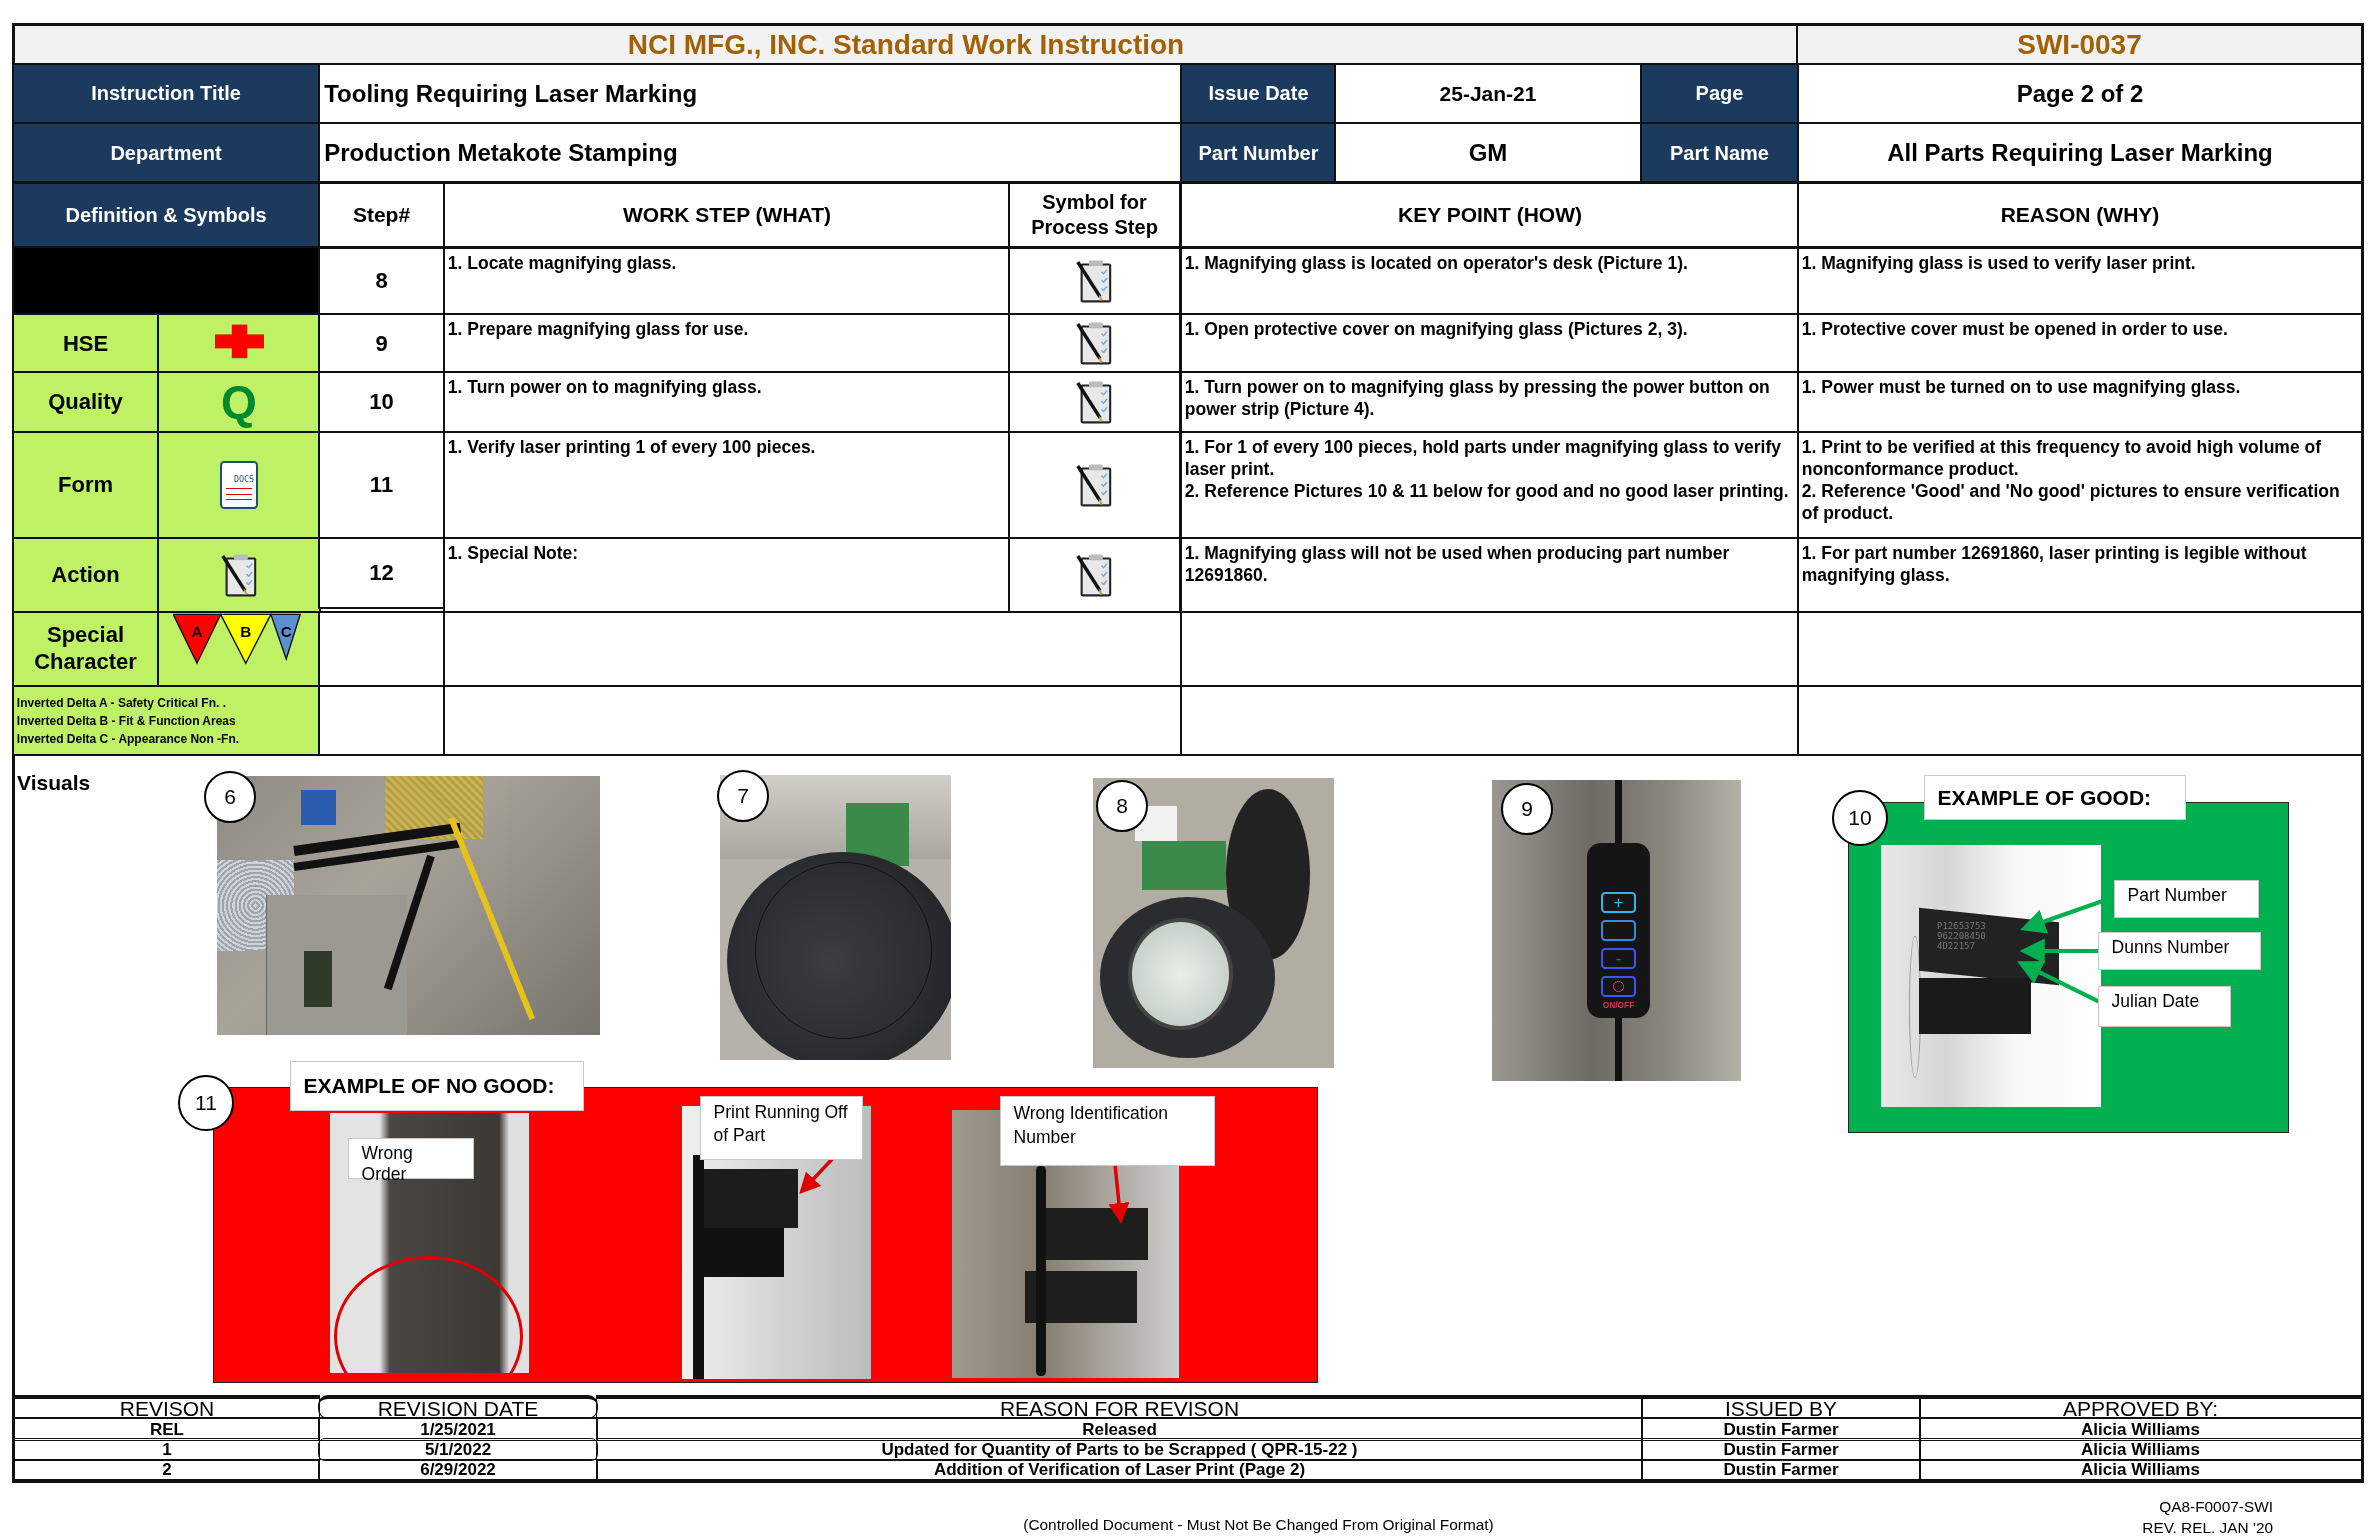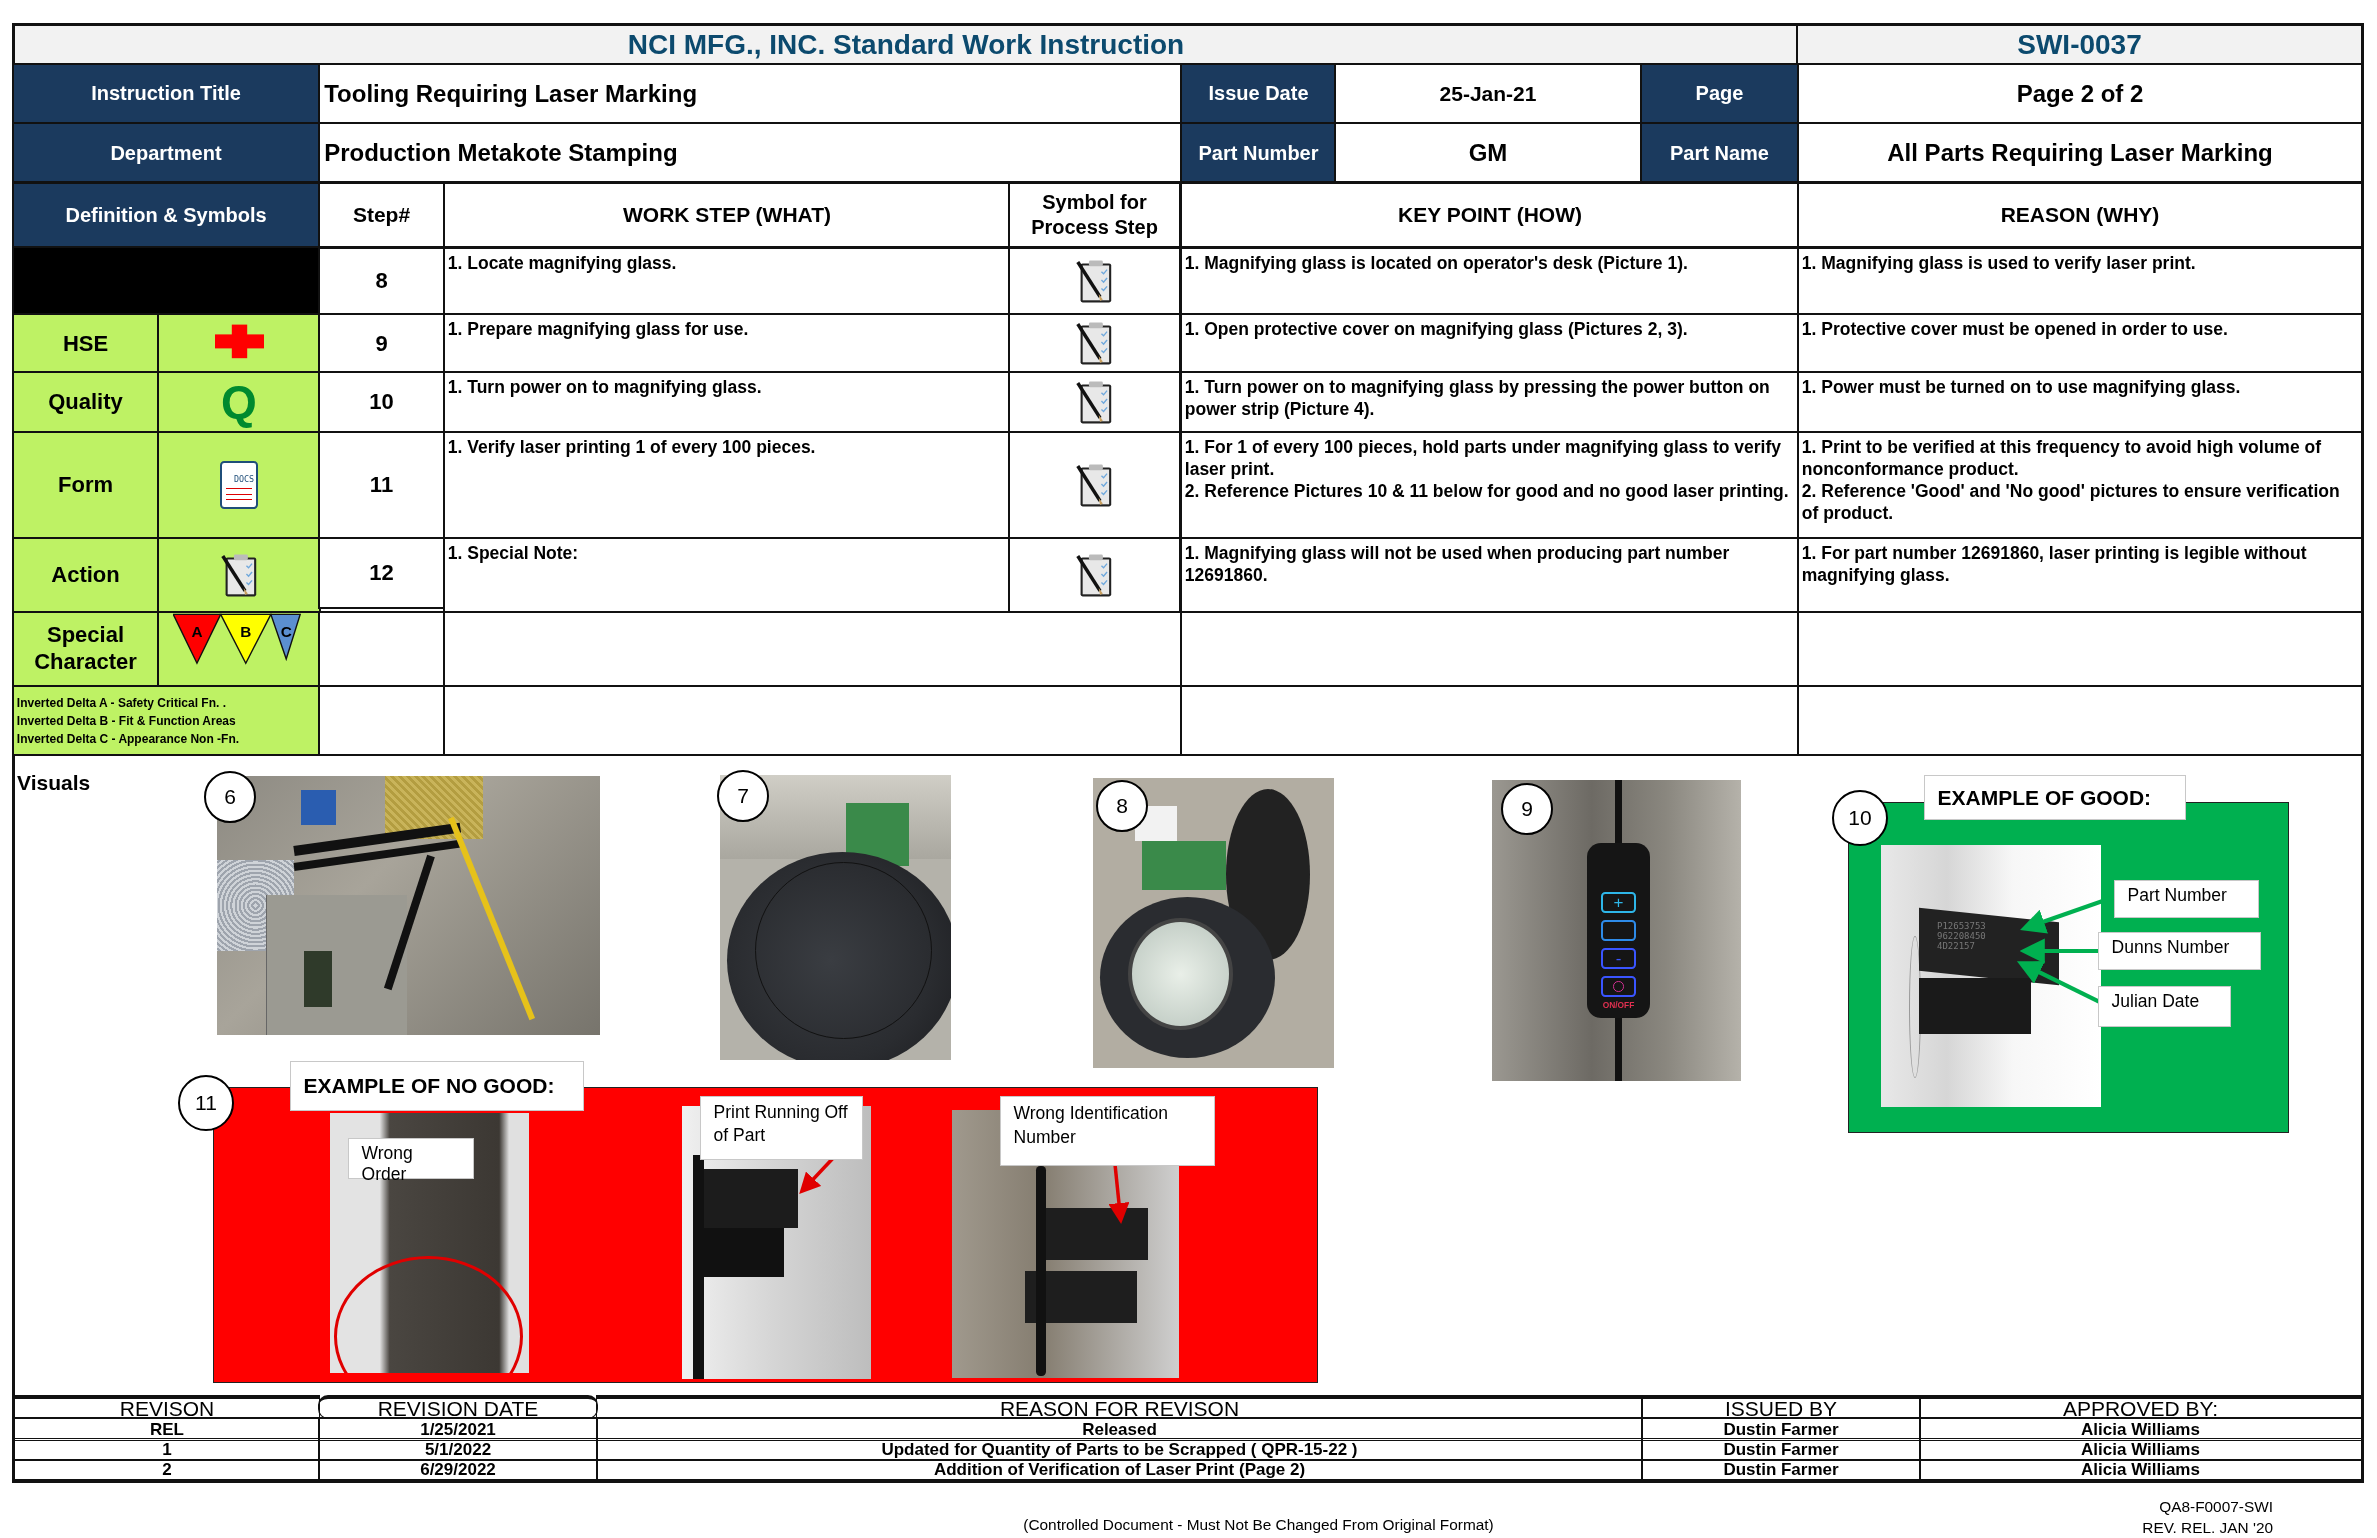--- a/index.html
+++ b/index.html
@@ -6,21 +6,21 @@
   body { width:2377px; height:1538px; position:relative; overflow:hidden;
          font-family:"Liberation Sans", "DejaVu Sans", sans-serif; color:#000; }
   .abs { position:absolute; box-sizing:border-box; }
   .cell { position:absolute; box-sizing:border-box; border:2.1px solid #111; display:flex; align-items:center; justify-content:center; text-align:center; }
   .navy { background:#1b3a5e; color:#fff; font-weight:bold; font-size:20px; }
   .lb { background:#bef264; }
   .white { background:#fff; }
   .hdr { background:#f2f2f2; }
   .bold { font-weight:bold; }
   .txt-tl { align-items:flex-start; justify-content:flex-start; text-align:left; padding:2.8px 2.8px; font-size:17.5px; line-height:22px; font-weight:bold; }
-  .big-title { color:#0c4a6e; font-weight:bold; font-size:28px; }
+  .big-title { color:#a16207; font-weight:bold; font-size:28px; }
   .photo { position:absolute; box-sizing:border-box; overflow:hidden; }
   .badge { position:absolute; width:52px; height:52px; border-radius:50%; background:#fff; border:2.1px solid #000; display:flex; align-items:center; justify-content:center; font-size:21px; box-sizing:border-box; z-index:5; }
   .callout { position:absolute; background:#fff; border:1.4px solid #c8c8c8; box-sizing:border-box; font-size:17.5px; padding:4.2px 12.6px; z-index:4; }
   .rev { position:absolute; box-sizing:border-box; border:1.4px solid #111; display:flex; align-items:center; justify-content:center; font-size:17px; font-weight:bold; }
   .revh { font-size:21px; font-weight:normal; }
   svg { display:block; }
 </style>
 </head>
 <body>
 
@@ -314,21 +314,21 @@
     <div class="rev revh" style="left:318px;top:1395px;width:280px;height:24px;border-top-width:4.2px;border-radius:10px;">REVISION DATE</div>
     <div class="rev revh" style="left:596px;top:1395px;width:1047px;height:24px;border-top-width:4.2px;">REASON FOR REVISON</div>
     <div class="rev revh" style="left:1641px;top:1395px;width:280px;height:24px;border-top-width:4.2px;">ISSUED BY</div>
     <div class="rev revh" style="left:1919px;top:1395px;width:445px;height:24px;border-top-width:4.2px;border-right-width:3.5px;">APPROVED BY:</div>
     <div class="rev " style="left:12px;top:1417px;width:308px;height:24px;border-top-width:2.8px;border-left-width:3.5px;">REL</div>
     <div class="rev " style="left:318px;top:1417px;width:280px;height:24px;border-top-width:2.8px;">1/25/2021</div>
     <div class="rev " style="left:596px;top:1417px;width:1047px;height:24px;border-top-width:2.8px;">Released</div>
     <div class="rev " style="left:1641px;top:1417px;width:280px;height:24px;border-top-width:2.8px;">Dustin Farmer</div>
     <div class="rev " style="left:1919px;top:1417px;width:445px;height:24px;border-top-width:2.8px;border-right-width:3.5px;">Alicia Williams</div>
     <div class="rev " style="left:12px;top:1438px;width:308px;height:23px;border-left-width:3.5px;">1</div>
-    <div class="rev " style="left:318px;top:1438px;width:280px;height:23px;">5/1/2022</div>
+    <div class="rev " style="left:318px;top:1438px;width:280px;height:23px;border-radius:7px;">5/1/2022</div>
     <div class="rev " style="left:596px;top:1438px;width:1047px;height:23px;">Updated for Quantity of Parts to be Scrapped ( QPR-15-22 )</div>
     <div class="rev " style="left:1641px;top:1438px;width:280px;height:23px;">Dustin Farmer</div>
     <div class="rev " style="left:1919px;top:1438px;width:445px;height:23px;border-right-width:3.5px;">Alicia Williams</div>
     <div class="rev " style="left:12px;top:1459px;width:308px;height:24px;border-bottom-width:4.2px;border-left-width:3.5px;">2</div>
     <div class="rev " style="left:318px;top:1459px;width:280px;height:24px;border-bottom-width:4.2px;">6/29/2022</div>
     <div class="rev " style="left:596px;top:1459px;width:1047px;height:24px;border-bottom-width:4.2px;">Addition of Verification of Laser Print (Page 2)</div>
     <div class="rev " style="left:1641px;top:1459px;width:280px;height:24px;border-bottom-width:4.2px;">Dustin Farmer</div>
     <div class="rev " style="left:1919px;top:1459px;width:445px;height:24px;border-bottom-width:4.2px;border-right-width:3.5px;">Alicia Williams</div>
   </div>
 

